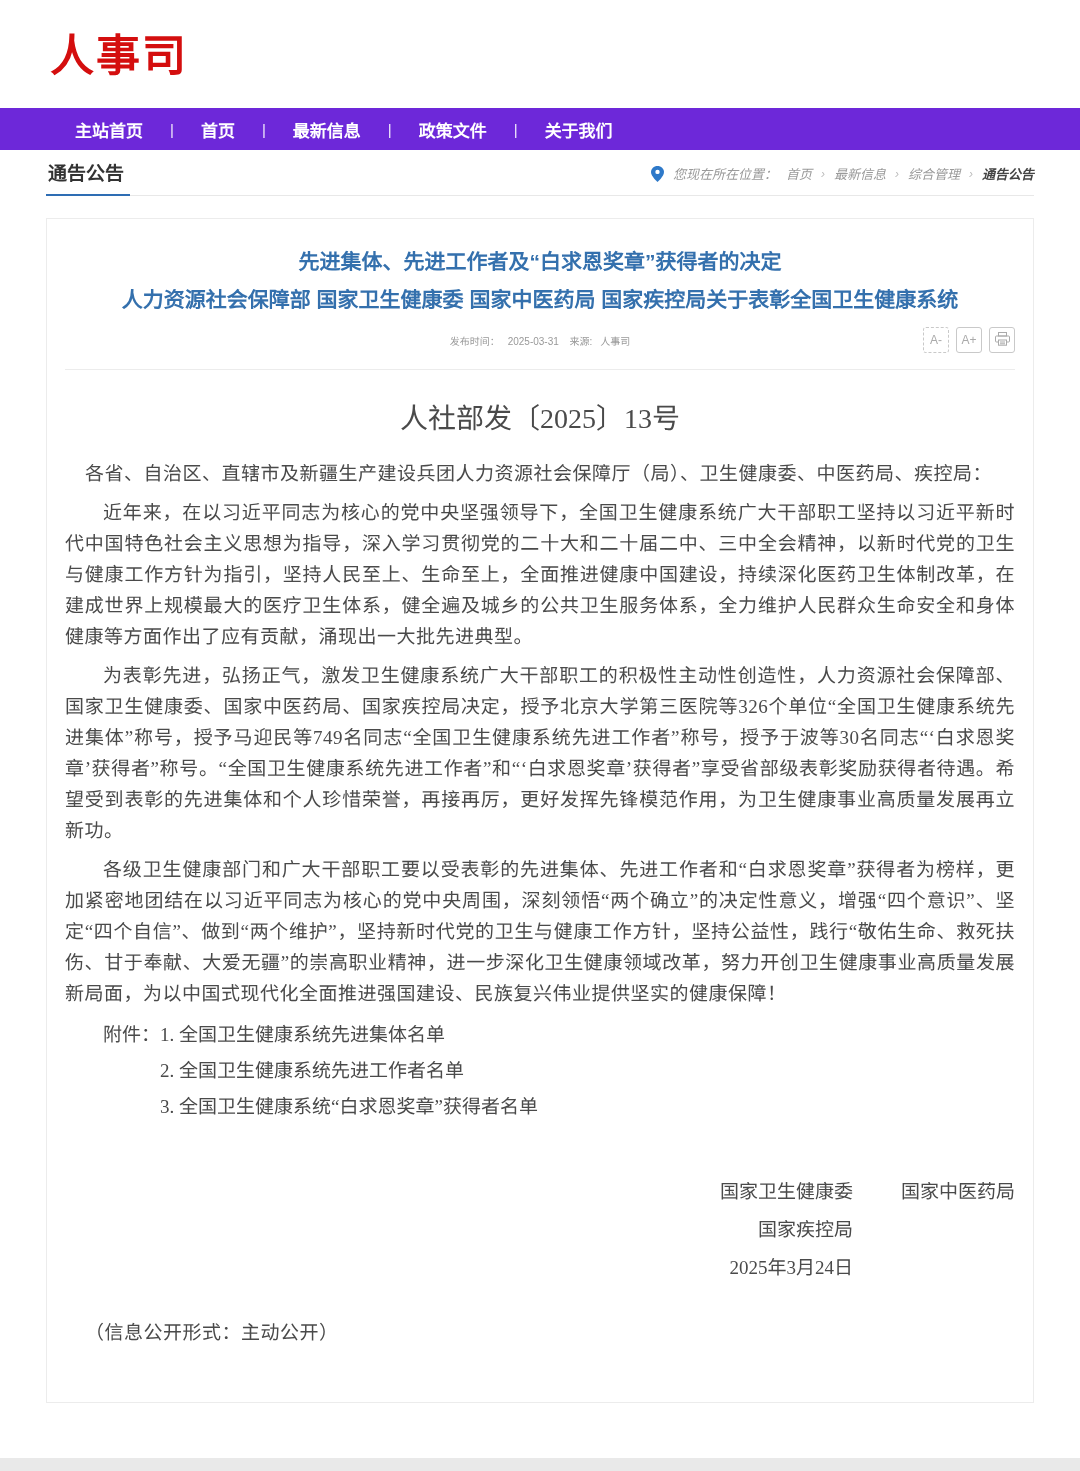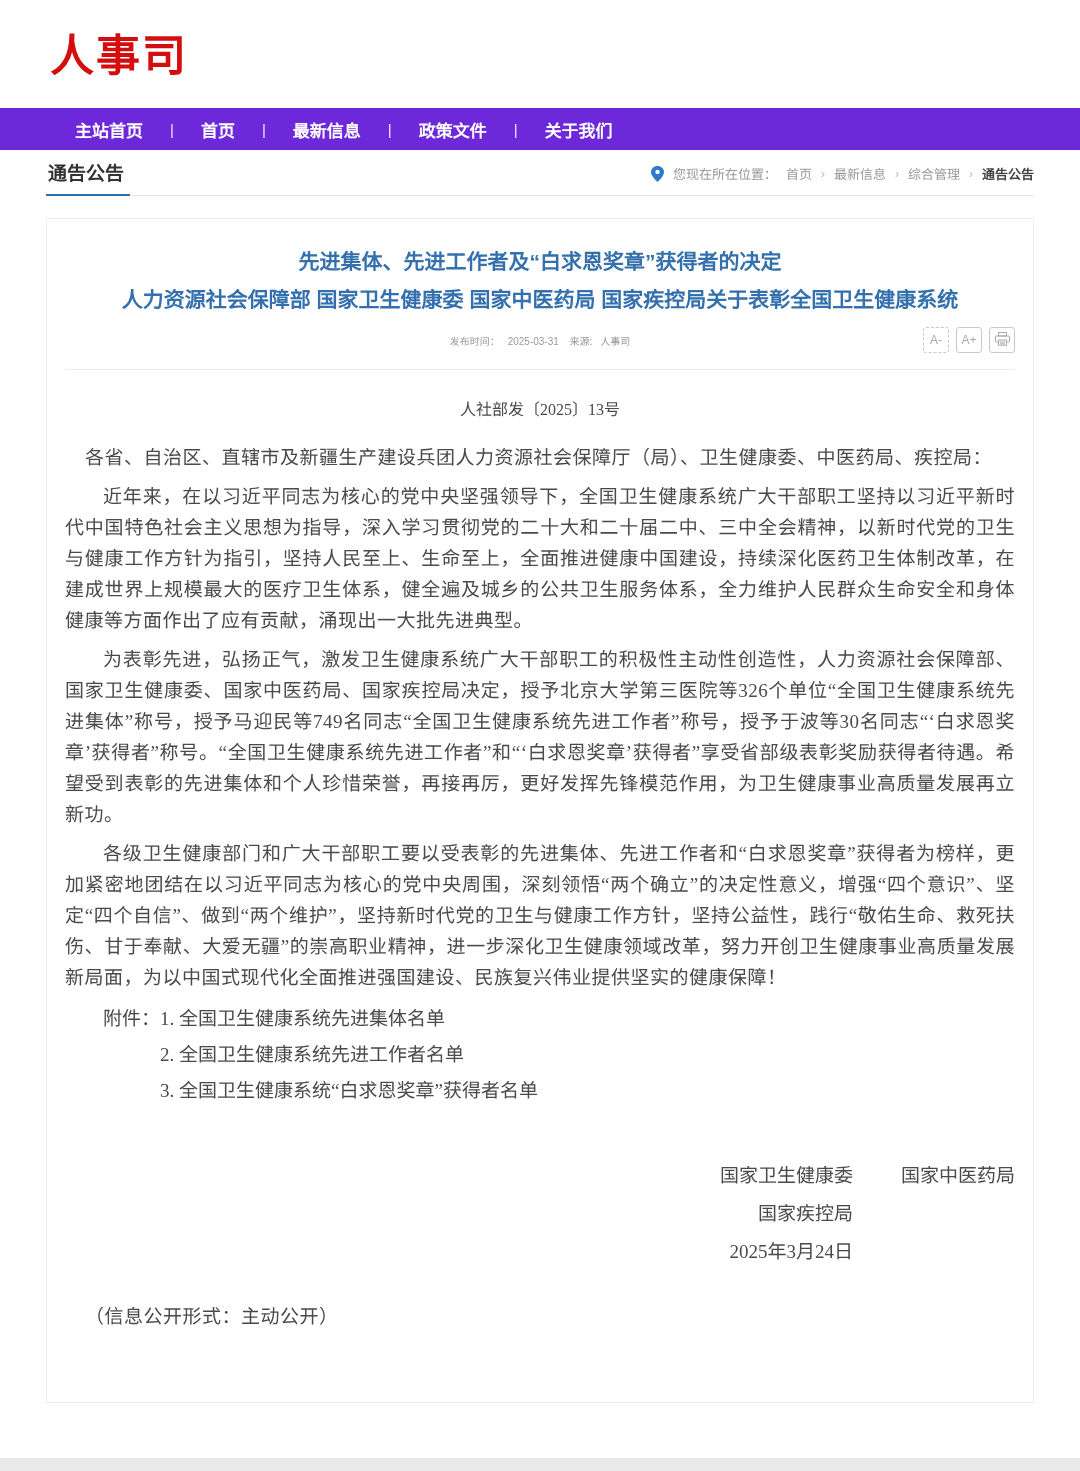--- a/index.html
+++ b/index.html
@@ -17,42 +17,42 @@
   .main-nav ul { list-style:none; display:flex; align-items:center; }
   .main-nav li.nav-item { color:#fff; font-size:17px; font-weight:bold; padding:0 27px;
           text-align:center; cursor:pointer; white-space:nowrap; }
   .main-nav li.sep { color:rgba(255,255,255,.9); font-size:15px; font-weight:normal; }
 
   
   .breadcrumb-row { margin:0 46px; height:46px; display:flex; justify-content:space-between;
           align-items:flex-end; border-bottom:1px solid #e8e8e8; }
   .section-title { display:inline-block; font-size:19px; font-weight:bold; color:#333;
           padding:0 6px 9px 2px; border-bottom:2px solid #2e6db4; margin-bottom:-1px; }
-  .crumbs { display:flex; align-items:center; gap:9px; padding-bottom:12px; font-size:13px; color:#9a9a9a; }
+  .crumbs { display:flex; align-items:center; gap:9px; padding-bottom:12px; font-size:13px; color:#9a9a9a;font-style:italic; }
   .crumbs .pin { width:13px; height:16px; display:inline-block; }
   .crumb { color:#9a9a9a; text-decoration:none; cursor:pointer; }
   .crumb-sep { color:#bbb; font-size:12px; }
   .crumb.current { color:#444; font-weight:bold; cursor:default; }
 
   
   .article-box { margin:22px 46px 0; height:1185px; border:1px solid #ececec;
           padding:24px 18px 0; background:#fff; position:relative; }
   .article-title { text-align:center; color:#3470ad; font-size:21px; font-weight:bold; line-height:38px; }
   .meta-row { position:relative; margin-top:8px; height:34px; }
   .meta-center { text-align:center; font-size:10px; color:#999; line-height:30px; }
   .meta-center span { margin:0 4px; }
   .tools { position:absolute; right:0; top:0; display:flex; gap:7px; }
   .tool-btn { width:26px; height:26px; background:#fff; border:1px solid #c9c9c9; border-radius:3px;
           color:#aaa; font-size:12px; line-height:24px; text-align:center; cursor:pointer; padding:0; }
   .tool-btn.dashed { border-style:dashed; }
   .tool-btn svg { margin-top:4px; }
   .meta-divider { border:none; border-top:1px solid #ececec; margin-top:8px; }
 
   
-  .doc-number { font-family:"Liberation Serif", serif; font-size:16px; color:#4a4a4a;
+  .doc-number { font-family:"Liberation Serif", serif; font-size:28px; color:#4a4a4a;
           text-align:center; margin-top:26px; margin-bottom:22px; }
   .doc-body p { font-family:"Liberation Serif", serif; font-size:19px; color:#4a4a4a;
           line-height:31px; text-align:justify; letter-spacing:0.5px; }
   .doc-body p.salutation { padding-left:20px; margin-bottom:8px; }
   .doc-body p.indent { text-indent:38px; margin-bottom:8px; }
   .attachments { display:flex; margin-top:8px; padding-left:38px;
           font-family:"Liberation Serif", serif; font-size:19px; color:#4a4a4a; line-height:36px; }
   .att-label { white-space:nowrap; }
   .att-items div { line-height:36px; }
   .signatures { margin-top:48px; display:grid; grid-template-columns:auto auto;

